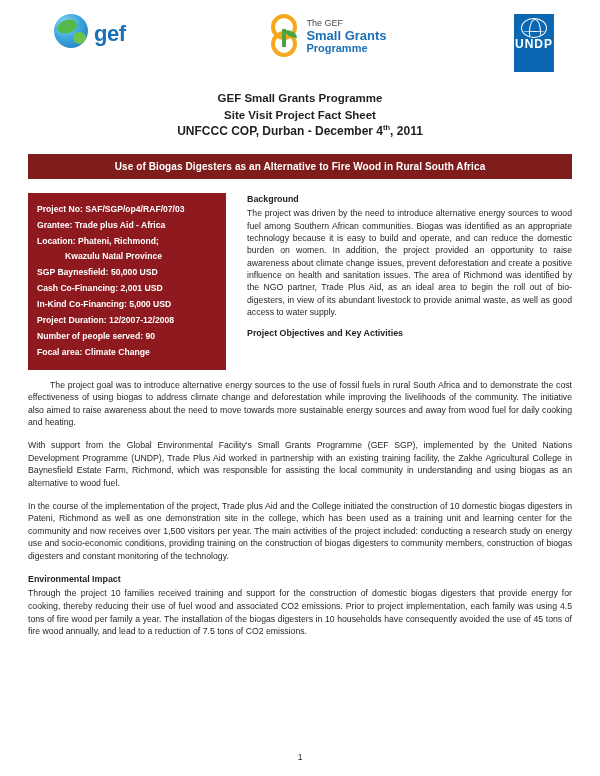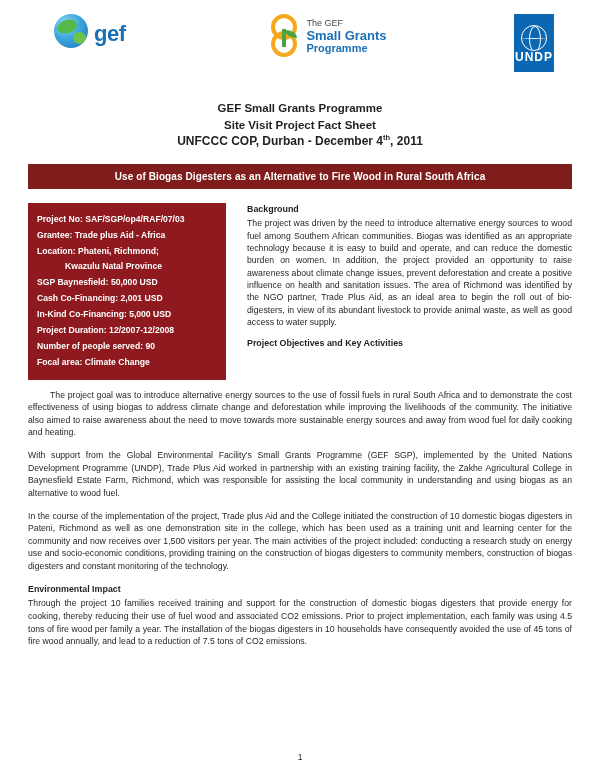--- a/index.html
+++ b/index.html
@@ -75,40 +75,40 @@
   }
   .sgp-text { line-height: 1.08; }
   .sgp-text .l1 { font-size: 9px; color:#4a4a4a; }
   .sgp-text .l2 { font-size: 13px; font-weight: bold; color:#1a6fb5; }
   .sgp-text .l4 { font-size: 11px; font-weight: bold; color:#1a6fb5; }
 
   
   .undp-logo {
     width: 40px; height: 58px; background: #0b67b2; color: #fff;
     display: flex; flex-direction: column; align-items: center; justify-content: flex-end;
-    padding-bottom: 8px;
+    padding-bottom: 21px;
   }
   .undp-globe {
     width: 26px; height: 26px; border-radius: 50%;
     border: 1.5px solid #fff; margin-top: 4px; position: relative; overflow:hidden;
   }
   .undp-globe:before, .undp-globe:after {
     content:""; position:absolute; border:1px solid #fff; border-radius:50%;
   }
   .undp-globe:before { width: 10px; height: 24px; left: 7px; top: 0; }
   .undp-globe:after { width: 24px; height: 0; border-width: 1px 0 0 0; left: 0; top: 12px; }
   .undp-letters { font-size: 12px; font-weight: bold; letter-spacing: 1px; line-height: 1.05; text-align:center;}
 
   
   .doc-title {
     text-align: center;
     font-weight: bold;
     font-size: 11.5px;
     line-height: 1.45;
-    margin: 16px auto 0 auto;
+    margin: 6px auto 0 auto;
     width: 400px;
     color: #231f20;
   }
   .doc-title .l3 { font-size: 12px; }
   sup { font-size: 7.5px; vertical-align: super; }
 
   
   .banner {
     margin: 13px 0 0 0;
     background: #7f1d1d;

